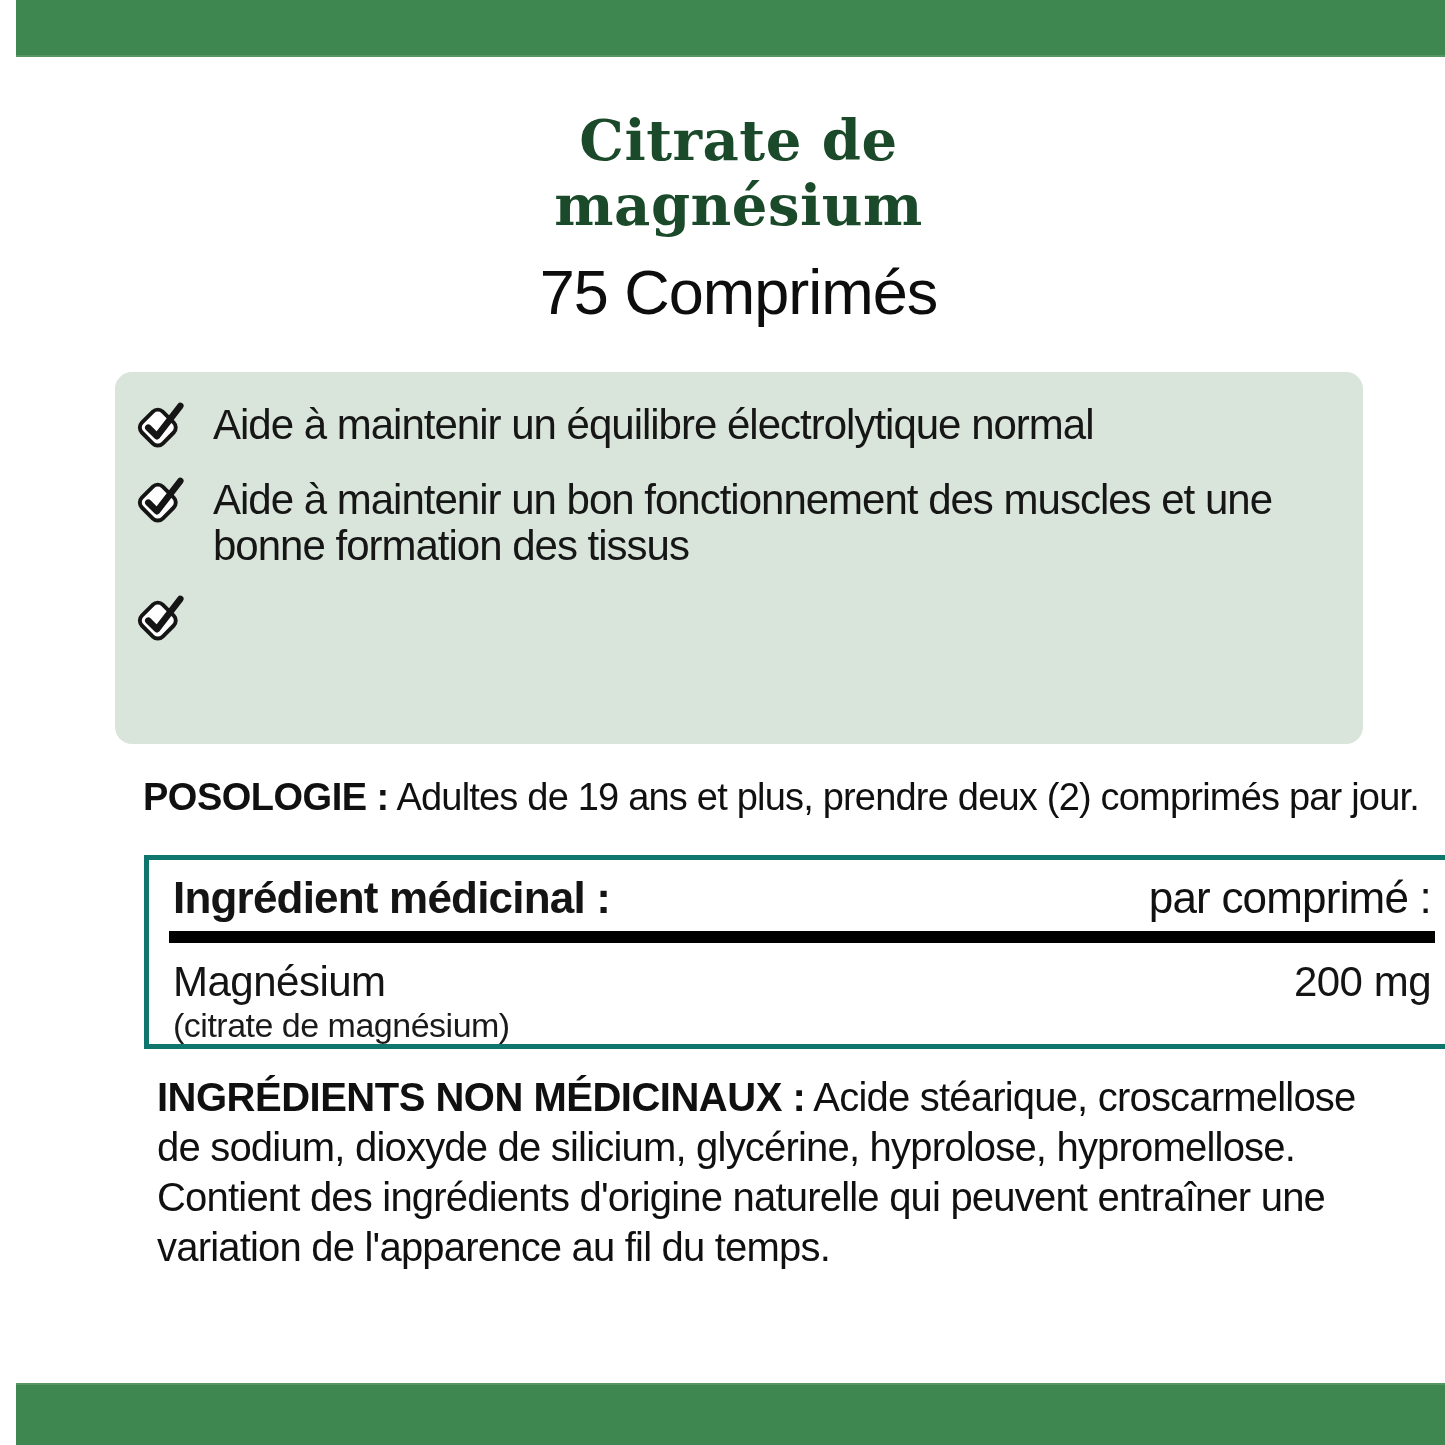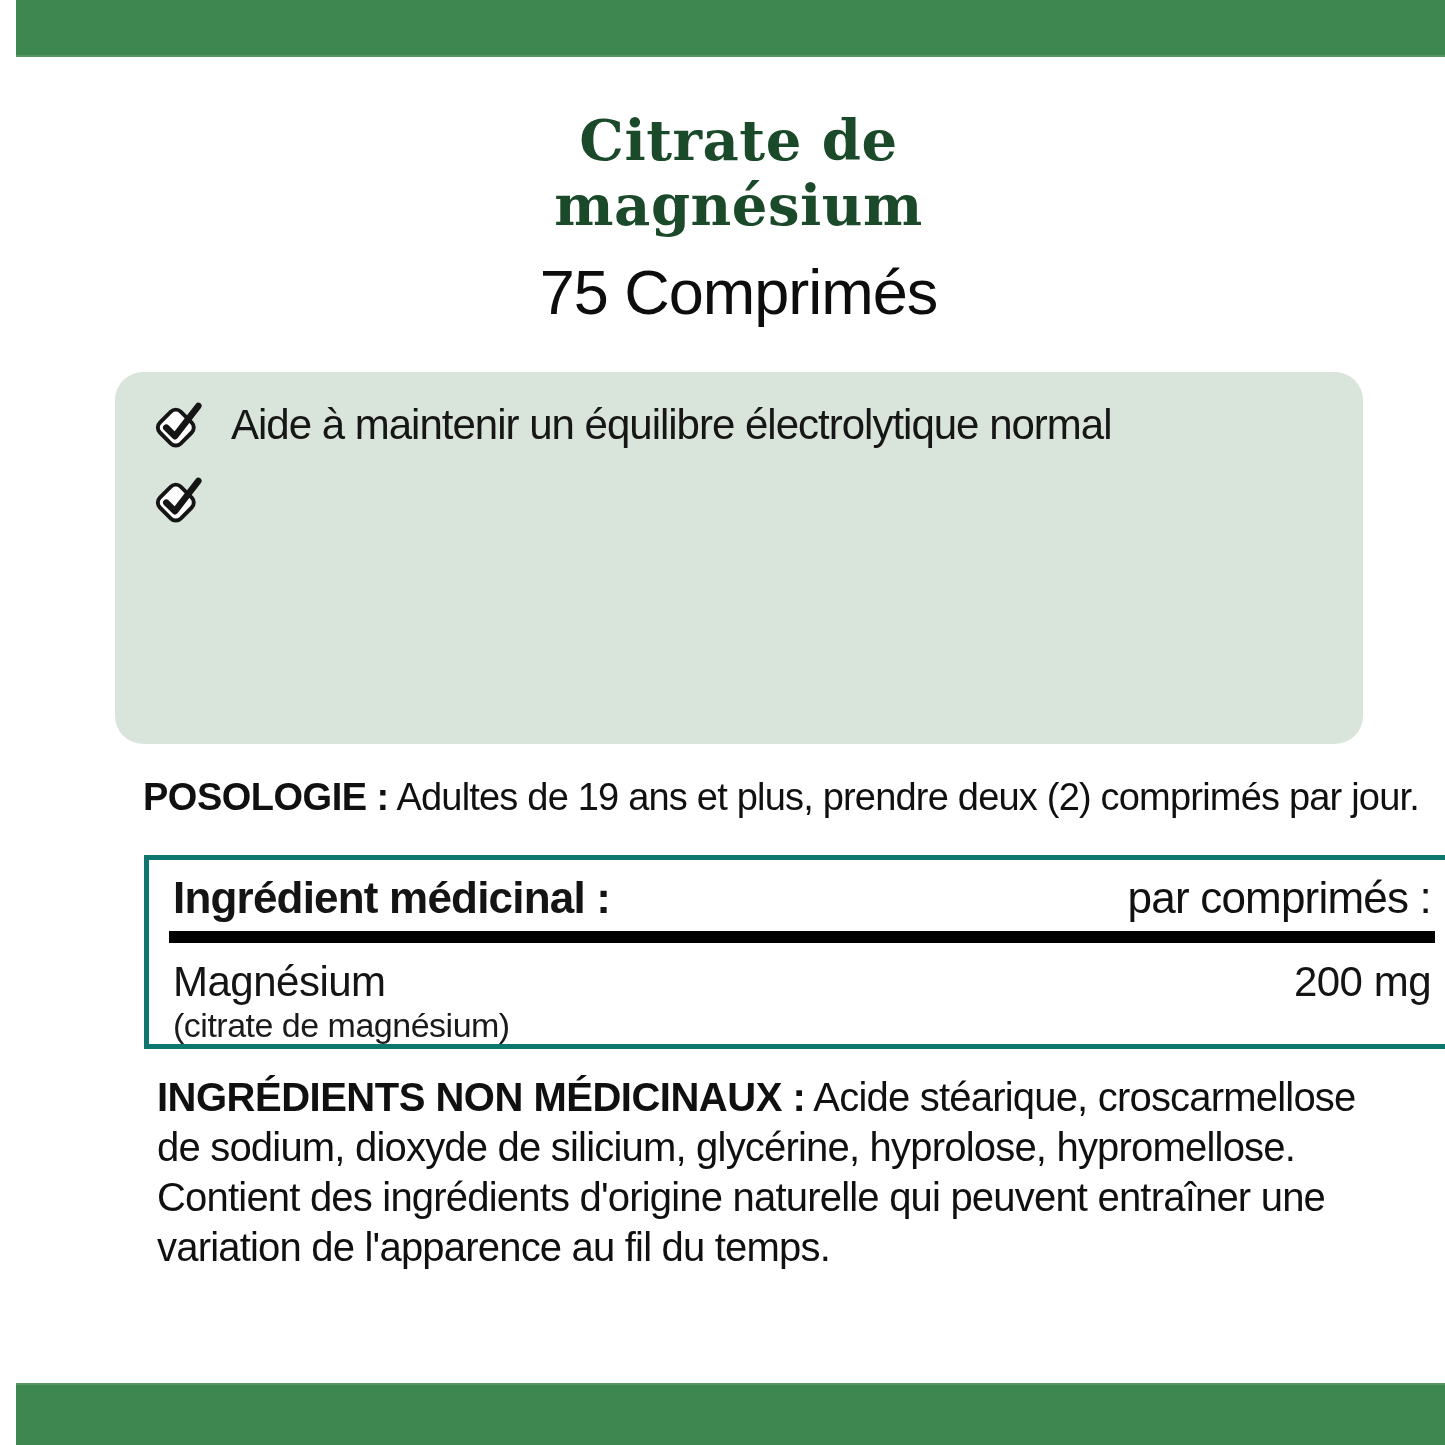--- a/index.html
+++ b/index.html
@@ -41,22 +41,22 @@
     letter-spacing: -1px;
     color: #0d0d0d;
   }
 
   
   .benefits {
     position: absolute;
     left: 99px; top: 372px;
     width: 1248px; height: 372px;
     background: #d9e5da;
-    border-radius: 28px;
-    padding: 30px 26px 26px 38px;
+    border-radius: 17px;
+    padding: 30px 26px 26px 20px;
     list-style: none;
     display: flex;
     flex-direction: column;
     gap: 26px;
   }
   .benefit {
     display: flex;
     align-items: flex-start;
   }
   .benefit .icon {
@@ -153,32 +153,40 @@
         <rect x="9" y="16" width="34" height="34" rx="8" transform="rotate(-45 26 33)" fill="#ffffff" stroke="#151515" stroke-width="4.5"></rect>
         <path d="M15 33 L25 43 L52 8" fill="none" stroke="#151515" stroke-width="7.5" stroke-linecap="round" stroke-linejoin="round"></path>
       </svg>
       <span class="benefit-text">Aide à maintenir un équilibre électrolytique normal</span>
     </li>
     <li class="benefit">
       <svg class="icon" viewBox="0 0 64 60">
         <rect x="9" y="16" width="34" height="34" rx="8" transform="rotate(-45 26 33)" fill="#ffffff" stroke="#151515" stroke-width="4.5"></rect>
         <path d="M15 33 L25 43 L52 8" fill="none" stroke="#151515" stroke-width="7.5" stroke-linecap="round" stroke-linejoin="round"></path>
       </svg>
+      <span class="benefit-text">Aide à maintenir un bon fonctionnement des muscles et une
+bonne formation des tissus</span>
+    </li>
+    <li class="benefit">
+      <svg class="icon" viewBox="0 0 64 60">
+        <rect x="9" y="16" width="34" height="34" rx="8" transform="rotate(-45 26 33)" fill="#ffffff" stroke="#151515" stroke-width="4.5"></rect>
+        <path d="M15 33 L25 43 L52 8" fill="none" stroke="#151515" stroke-width="7.5" stroke-linecap="round" stroke-linejoin="round"></path>
+      </svg>
     </li>
   </ul>
 
   <div class="dosage">
     <b>POSOLOGIE :</b>
     <span> Adultes de 19 ans et plus, prendre deux (2) comprimés par jour.</span>
   </div>
 
   <div class="ing-table">
     <div class="ing-header">
       <span class="left">Ingrédient médicinal :</span>
-      <span class="right">par comprimés :</span>
+      <span class="right">par comprimé :</span>
     </div>
     <div class="ing-divider"></div>
     <div class="ing-row">
       <span>
         <span class="ing-name" style="display:block">Magnésium</span>
         <span class="ing-source" style="display:block">(citrate de magnésium)</span>
       </span>
       <span class="ing-amount">200 mg</span>
     </div>
   </div>

